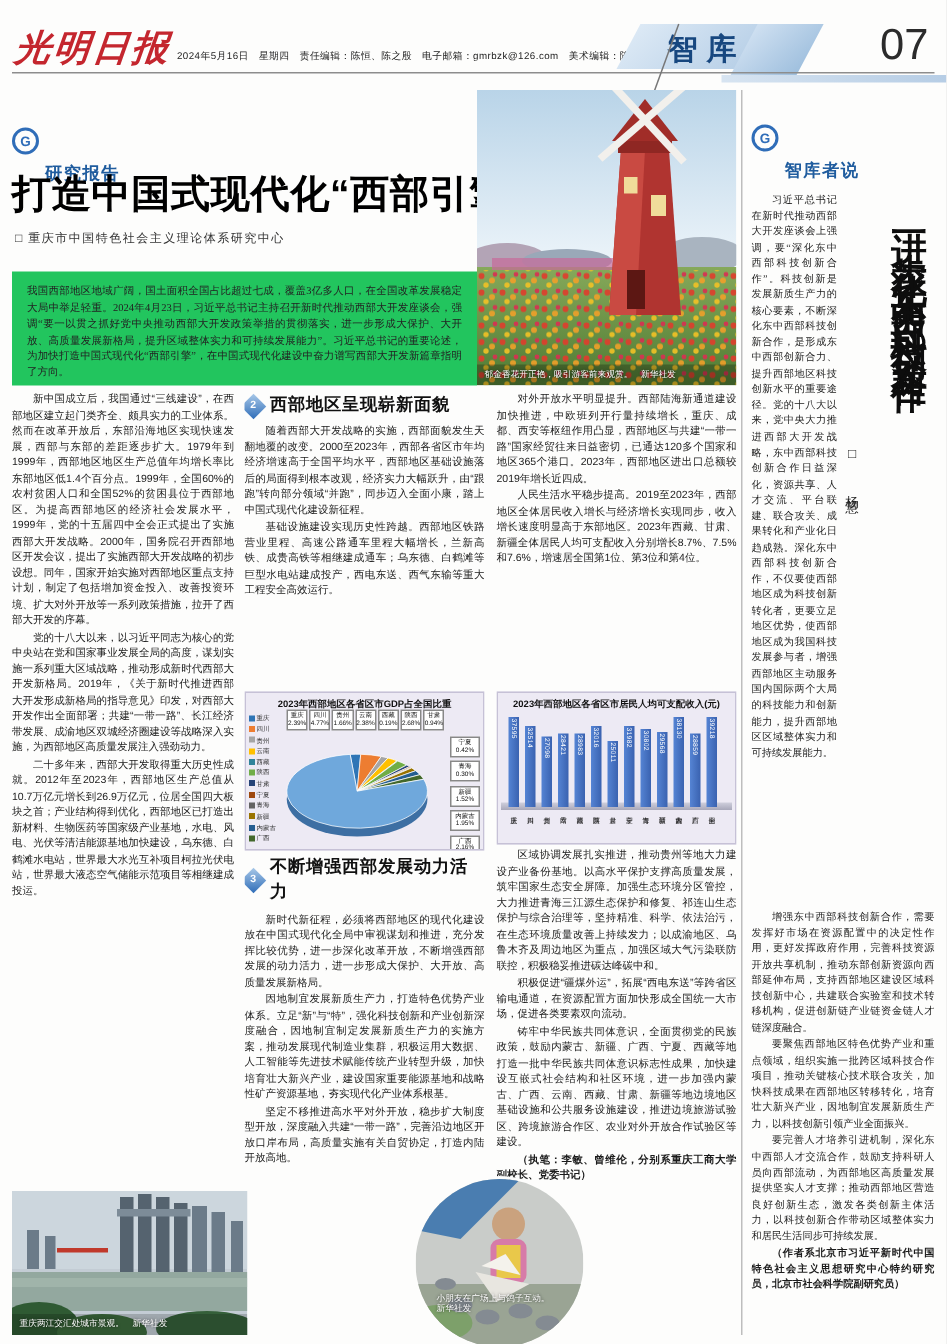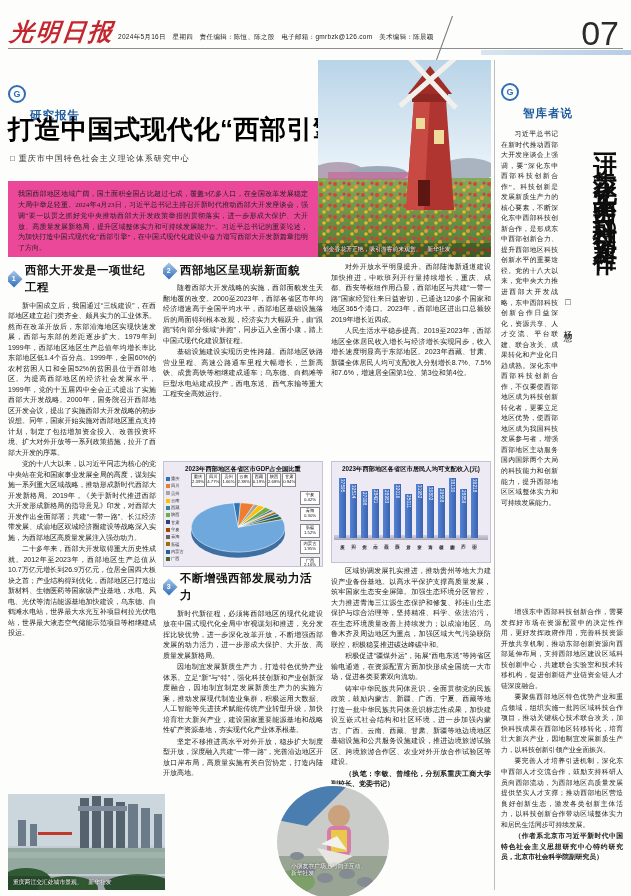--- a/index.html
+++ b/index.html
@@ -8,39 +8,39 @@
   
   .masthead{position:absolute;left:10px;top:16px;font-family:"DejaVu Serif",serif;
             font-weight:bold;font-style:italic;font-size:24px;color:#c4262e;letter-spacing:2px;
             transform:skewX(-6deg);}
   .dateline{position:absolute;left:118px;top:33px;font-size:6.5px;color:#222;letter-spacing:.3px;}
   .header-rule{position:absolute;left:8px;top:48px;width:615px;height:1px;background:#8d8d8d;}
   .tab-wrap{position:absolute;right:88px;top:16px;width:110px;height:30px;}
   .tab-back{position:absolute;left:-14px;top:0;width:120px;height:30px;background:linear-gradient(120deg,#dce9f5,#aac6e2);transform:skewX(-28deg);}
   .tab-front{position:absolute;left:62px;top:0;width:44px;height:38px;background:linear-gradient(120deg,#cfe0f1,#9dbedd);transform:skewX(-28deg);}
   .tab-label{position:absolute;left:12px;top:3px;font-size:20px;font-weight:bold;color:#17477f;letter-spacing:6px;font-family:"Liberation Serif",serif;}
-  .page-num{position:absolute;right:12px;top:14px;font-size:34px;color:#2b2b2b;}
+  .page-num{position:absolute;right:12px;top:14px;font-size:29px;color:#2b2b2b;}
   .tab-band{position:absolute;right:0;top:50px;width:150px;height:5px;background:linear-gradient(90deg,#d7e4f1,#b6cde5);}
   .slash{position:absolute;left:452px;top:16px;width:1px;height:92px;background:#777;transform:rotate(20deg);transform-origin:top center;}
   
   .g-badge{display:flex;align-items:center;gap:4px;}
   .g-icon{width:14px;height:14px;border:2px solid #2f6db8;border-radius:50%;color:#2f6db8;
           font-size:9px;font-weight:bold;display:flex;align-items:center;justify-content:center;}
   .g-text{font-size:11.5px;font-weight:bold;color:#1f5c9e;letter-spacing:1px;margin-top:44px;}
   .sec-head{display:flex;align-items:center;gap:5px;margin-bottom:4px;}
   .diamond{width:12px;height:12px;background:linear-gradient(135deg,#a8c8e8,#2f6db8);
            transform:rotate(45deg);display:flex;align-items:center;justify-content:center;flex:0 0 12px;}
   .diamond span{transform:rotate(-45deg);color:#fff;font-size:7px;font-weight:bold;}
   .sec-title{font-size:11.5px;font-weight:bold;color:#111;letter-spacing:.5px;}
   
   .kicker{position:absolute;left:8px;top:92px;font-size:15px;font-weight:bold;color:#111;letter-spacing:1px;}
   .main-title{position:absolute;left:8px;top:112px;font-size:26px;font-weight:900;color:#000;letter-spacing:.5px;}
   .byline{position:absolute;left:10px;top:153px;font-size:8px;font-family:"Liberation Serif",serif;color:#333;letter-spacing:1px;text-align:right;}
   .report-badge{position:absolute;left:8px;top:64px;}
-  .intro-box{position:absolute;left:8px;top:181px;width:290px;height:60px;background:#ec4899;
+  .intro-box{position:absolute;left:8px;top:181px;width:290px;height:60px;background:#22c55e;
              padding:8px 10px;font-size:7px;line-height:1.55;font-family:"Liberation Serif",serif;
              color:#222;text-align:justify;overflow:hidden;}
   
   p{margin:0 0 1px 0;text-indent:2em;text-align:justify;}
   .bodytext{font-size:7px;line-height:1.5;color:#1b1b1b;}
   .col{position:absolute;top:262px;overflow:hidden;}
   #col1{left:8px;width:148px;height:528px;}
   #col2{left:163px;width:160px;height:631px;display:flex;flex-direction:column;justify-content:flex-end;}
   #col3{left:331px;width:160px;height:631px;display:flex;flex-direction:column;}
   .colblock{overflow:hidden;}
@@ -84,20 +84,25 @@
              font-size:9px;color:#222;letter-spacing:3px;font-family:"Liberation Serif",serif;}
   .tt-bottom{margin-top:6px;font-size:6.8px;line-height:1.55;font-family:"Liberation Serif",serif;height:332px;overflow:hidden;}
 </style>
 </head>
 <body>
 
 <div class="page">
 
   <div class="masthead">光明日报</div>
   <div class="dateline">2024年5月16日　星期四　责任编辑：陈恒、陈之殷　电子邮箱：gmrbzk@126.com　美术编辑：陈晨颖</div>
+  <div class="tab-wrap">
+    <div class="tab-back"></div>
+    <div class="tab-front"></div>
+    <div class="tab-label">智库</div>
+  </div>
   <div class="page-num">07</div>
   <div class="header-rule"></div>
   <div class="tab-band"></div>
   <div class="slash"></div>
 
   <div class="report-badge g-badge">
     <span class="g-icon">G</span>
     <span class="g-text">研究报告</span>
   </div>
   <div class="main-title">打造中国式现代化“西部引擎”</div>
@@ -143,26 +148,20 @@
         <rect x="100" y="120" width="12" height="26" fill="#5c1713"></rect>
         <rect x="116" y="70" width="10" height="14" fill="#f0dc9a"></rect>
         <rect x="98" y="58" width="9" height="11" fill="#f0dc9a"></rect>
       </g>
       <rect y="183" width="173" height="14" fill="rgba(0,0,0,.25)"></rect>
     </svg>
     <div class="photo-cap">郁金香花开正艳，吸引游客前来观赏。　新华社发</div>
   </div>
 
   <div class="col bodytext" id="col1">
-    <div class="sec-head">
-      <div class="diamond">
-          <span>1</span>
-        </div>
-      <div class="sec-title">西部大开发是一项世纪工程</div>
-    </div>
     <div>
         <p>新中国成立后，我国通过“三线建设”，在西部地区建立起门类齐全、颇具实力的工业体系。然而在改革开放后，东部沿海地区实现快速发展，西部与东部的差距逐步扩大。1979年到1999年，西部地区地区生产总值年均增长率比东部地区低1.4个百分点。1999年，全国60%的农村贫困人口和全国52%的贫困县位于西部地区。为提高西部地区的经济社会发展水平，1999年，党的十五届四中全会正式提出了实施西部大开发战略。2000年，国务院召开西部地区开发会议，提出了实施西部大开发战略的初步设想。同年，国家开始实施对西部地区重点支持计划，制定了包括增加资金投入、改善投资环境、扩大对外开放等一系列政策措施，拉开了西部大开发的序幕。</p>
         <p>党的十八大以来，以习近平同志为核心的党中央站在党和国家事业发展全局的高度，谋划实施一系列重大区域战略，推动形成新时代西部大开发新格局。2019年，《关于新时代推进西部大开发形成新格局的指导意见》印发，对西部大开发作出全面部署；共建“一带一路”、长江经济带发展、成渝地区双城经济圈建设等战略深入实施，为西部地区高质量发展注入强劲动力。</p>
         <p>二十多年来，西部大开发取得重大历史性成就。2012年至2023年，西部地区生产总值从10.7万亿元增长到26.9万亿元，位居全国四大板块之首；产业结构得到优化，西部地区已打造出新材料、生物医药等国家级产业基地，水电、风电、光伏等清洁能源基地加快建设，乌东德、白鹤滩水电站，世界最大水光互补项目柯拉光伏电站，世界最大液态空气储能示范项目等相继建成投运。</p>
       </div>
   </div>
 
   <div class="col" id="col2">
     <div class="colblock bodytext" style="flex:0 0 196px;">
       <div class="sec-head">

